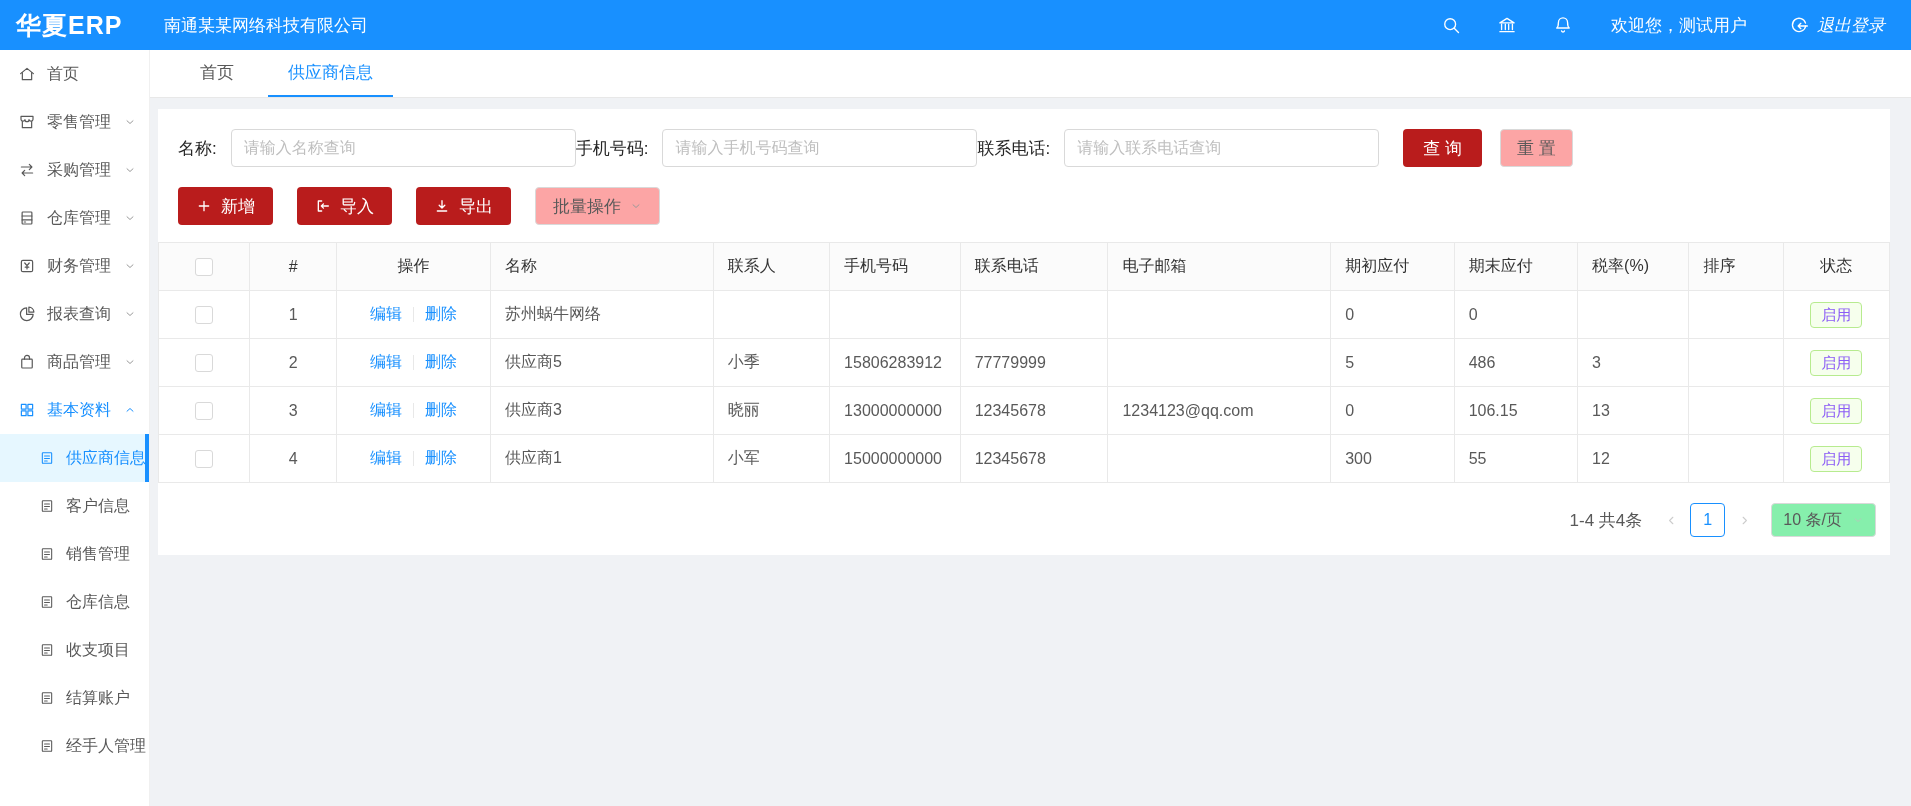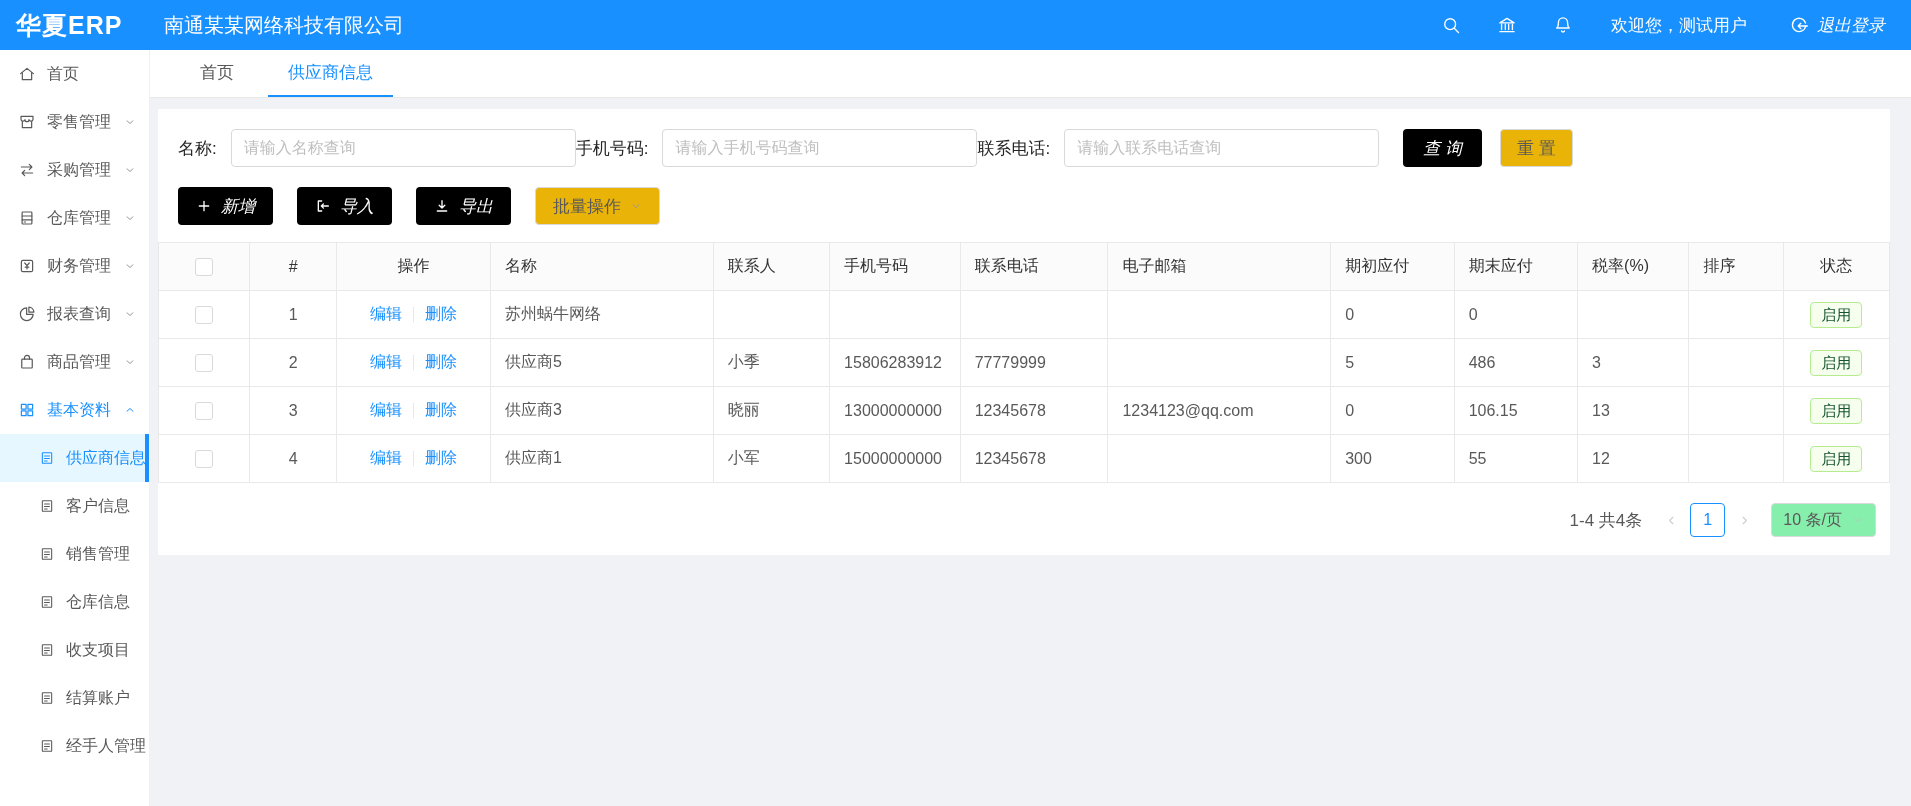--- a/index.html
+++ b/index.html
@@ -3,21 +3,21 @@
 <meta charset="utf-8">
 <style>
   * { margin:0; padding:0; box-sizing:border-box; }
   html,body { width:1911px; height:806px; overflow:hidden; background:#f0f2f5;
     font-family:"Liberation Sans","DejaVu Sans",sans-serif; }
   svg { fill:none; stroke:currentColor; stroke-width:1.6; stroke-linecap:round; stroke-linejoin:round; display:block; }
 
   
   .hdr { height:50px; background:#1890ff; display:flex; align-items:center; color:#fff; padding:0 26px 0 16px; }
   .logo { font-size:25px; font-weight:bold; letter-spacing:1px; width:148px; }
-  .company { font-size:20px; }
+  .company { font-size:17px; }
   .hdr-right { margin-left:auto; display:flex; align-items:center; }
   .hdr-icon { width:20px; height:20px; margin-left:36px; cursor:pointer; }
   .hdr-icon svg { width:20px; height:20px; }
   .welcome { font-size:17px; margin-left:38px; }
   .logout { display:flex; align-items:center; margin-left:42px; cursor:pointer; font-size:17px;font-style:italic; }
   .logout .hdr-icon { margin-left:0; margin-right:9px; width:19px; height:19px; }
 
   
   .layout { display:flex; height:756px; }
   aside { width:150px; background:#fff; border-right:1px solid #f0f0f0; overflow:hidden; flex:none; }
@@ -47,42 +47,42 @@
   .panel { background:#fff; padding:20px 0 18px 0; }
   .row-pad { padding:0 20px; }
 
   .search-row { display:flex; align-items:center; }
   .search-row label { font-size:17px; color:#262626; white-space:nowrap; }
   .search-row input { height:38px; border:1px solid #d9d9d9; border-radius:4px; font-size:16px; color:#595959; padding:0 12px; margin-left:14px; outline:none; }
   .search-row input::placeholder { color:#bfbfbf; }
   .inp-name { width:345px; }
   .inp-phone, .inp-tel { width:315px; }
   .gap { }
-  .btn { height:38px; border-radius:4px; font-size:17px; display:inline-flex; align-items:center; justify-content:center; gap:9px; padding:0 17px; border:1px solid transparent; cursor:pointer; white-space:nowrap; background:#eab308; }
+  .btn { height:38px; border-radius:4px; font-size:17px; display:inline-flex; align-items:center; justify-content:center; gap:9px; padding:0 17px; border:1px solid transparent; cursor:pointer; white-space:nowrap; background:#fca5a5; }
   .btn svg { width:16px; height:16px; stroke-width:2; }
-  .btn-primary { background:#000000; color:#fff;font-style:italic; }
+  .btn-primary { background:#b91c1c; color:#fff; }
   .btn-default { border-color:#d9d9d9; color:#595959; }
   .btn-query { margin-left:24px; padding:0 19px; }
   .btn-reset { margin-left:18px; padding:0 16px; }
 
   .toolbar-row { display:flex; align-items:center; margin-top:20px; }
   .toolbar-row .btn { margin-right:24px; }
   .batch .caret { color:#9a9a9a; width:12px; height:12px; }
   .batch .caret svg { width:12px; height:12px; }
 
   
   table { border-collapse:collapse; table-layout:fixed; width:100%; margin-top:17px; }
   th,td { border:1px solid #e9e9e9; height:48px; font-size:16px; padding:0 14px; overflow:hidden; white-space:nowrap; text-overflow:ellipsis; text-align:left; }
   th { background:#fbfbfb; color:#333; font-weight:500; }
   td { color:#595959; }
   .c { text-align:center; }
   .cb { width:18px; height:18px; border:1px solid #d9d9d9; border-radius:3px; background:#fff; display:inline-block; vertical-align:middle; cursor:pointer; }
   .oplink { color:#1890ff; cursor:pointer; }
   .opsep { display:inline-block; width:1px; height:15px; background:#e8e8e8; margin:0 11px; vertical-align:middle; }
-  .badge-on { display:inline-block; font-size:15px; line-height:20px; padding:2px 10px; color:#14532d; background:#f6ffed; border:1px solid #b7eb8f; border-radius:4px; }
+  .badge-on { display:inline-block; font-size:15px; line-height:20px; padding:2px 10px; color:#8b5cf6; background:#f6ffed; border:1px solid #b7eb8f; border-radius:4px; }
 
   
   .pager { display:flex; align-items:center; justify-content:flex-end; margin-top:20px; padding-right:14px; color:#595959; font-size:17px; }
   .pager .total { margin-right:16px; }
   .pg-arrow { width:26px; height:34px; display:flex; align-items:center; justify-content:center; color:#ccc; cursor:pointer; }
   .pg-arrow svg { width:13px; height:13px; stroke-width:2; }
   .pg-num { width:35px; height:34px; border:1px solid #1890ff; color:#1890ff; border-radius:4px; display:flex; align-items:center; justify-content:center; margin:0 6px; font-size:16px; cursor:pointer; background:#fff; }
   .pg-size { height:34px; border:1px solid #d9d9d9; border-radius:4px; background:#86efac; display:flex; align-items:center; gap:10px; padding:0 11px; margin-left:14px; font-size:16px; color:#595959; cursor:pointer; }
   .pg-size .caret { color:#bfbfbf; width:12px; height:12px; }
   .pg-size .caret svg { width:12px; height:12px; }

